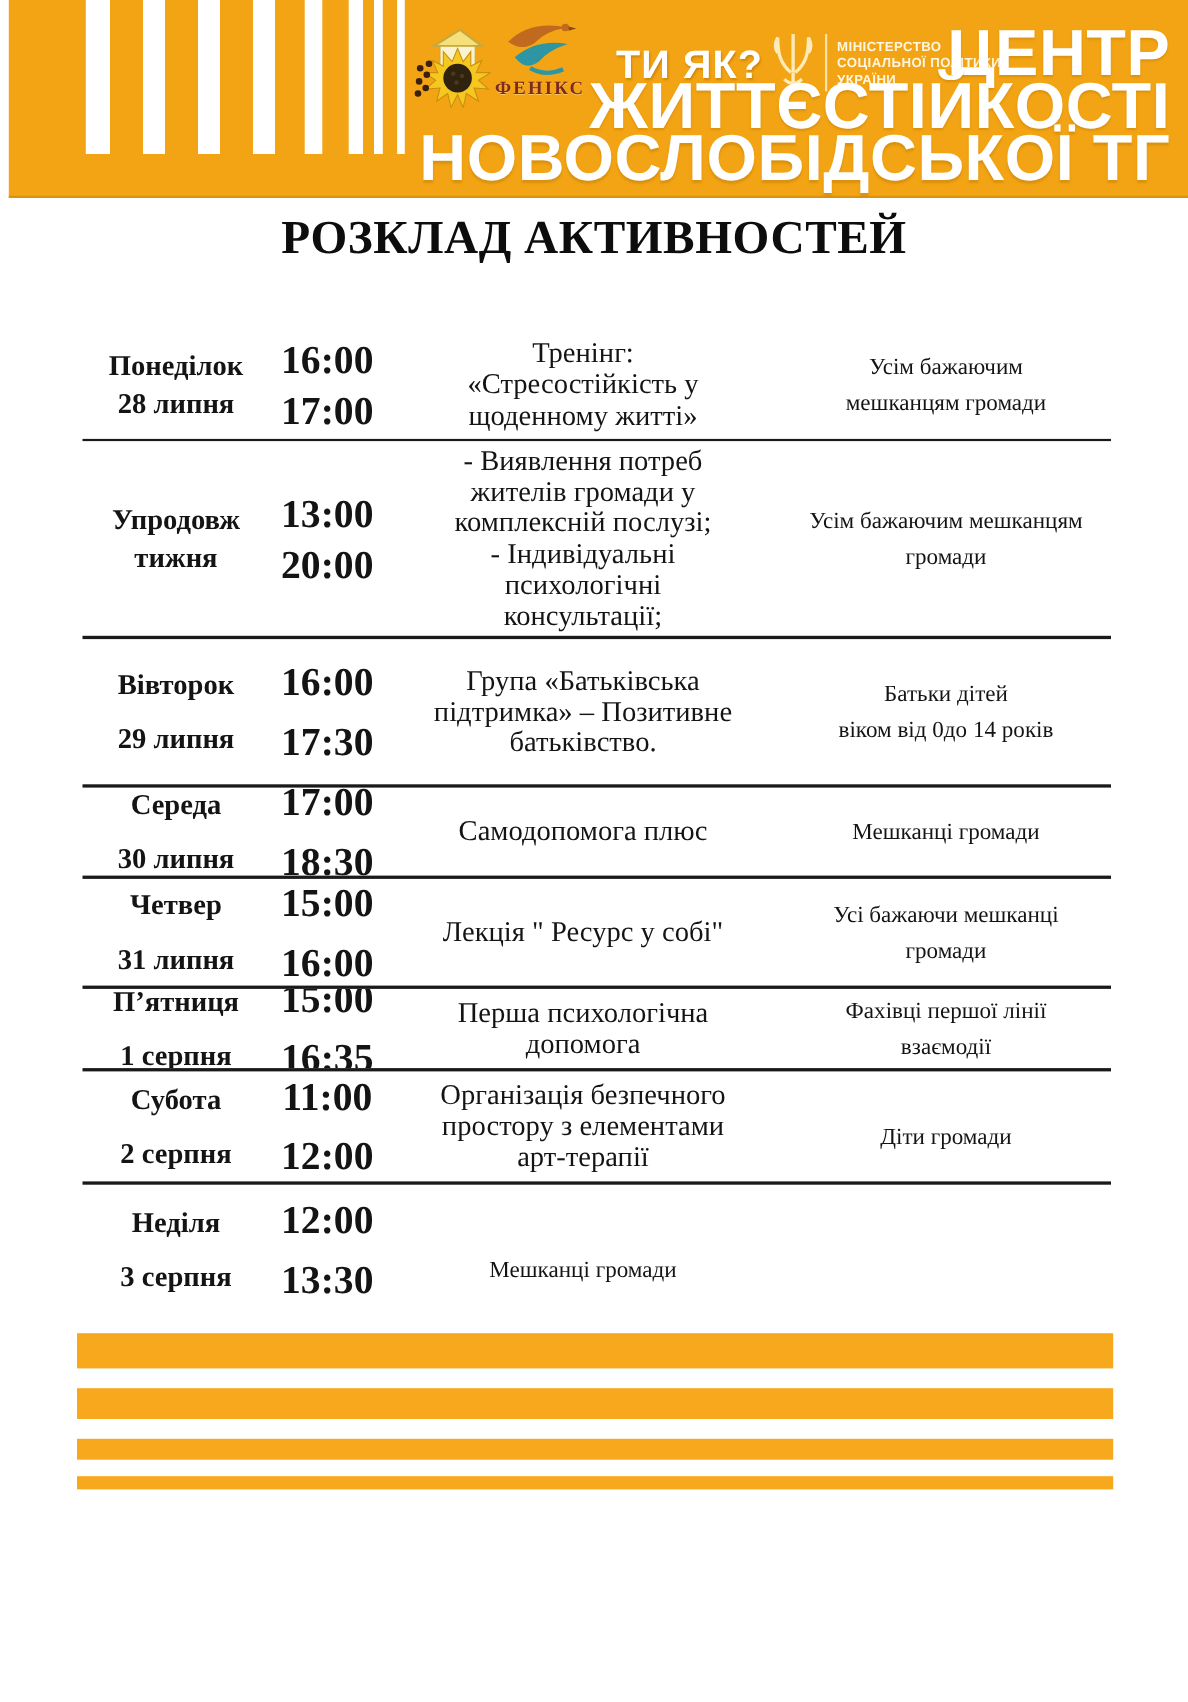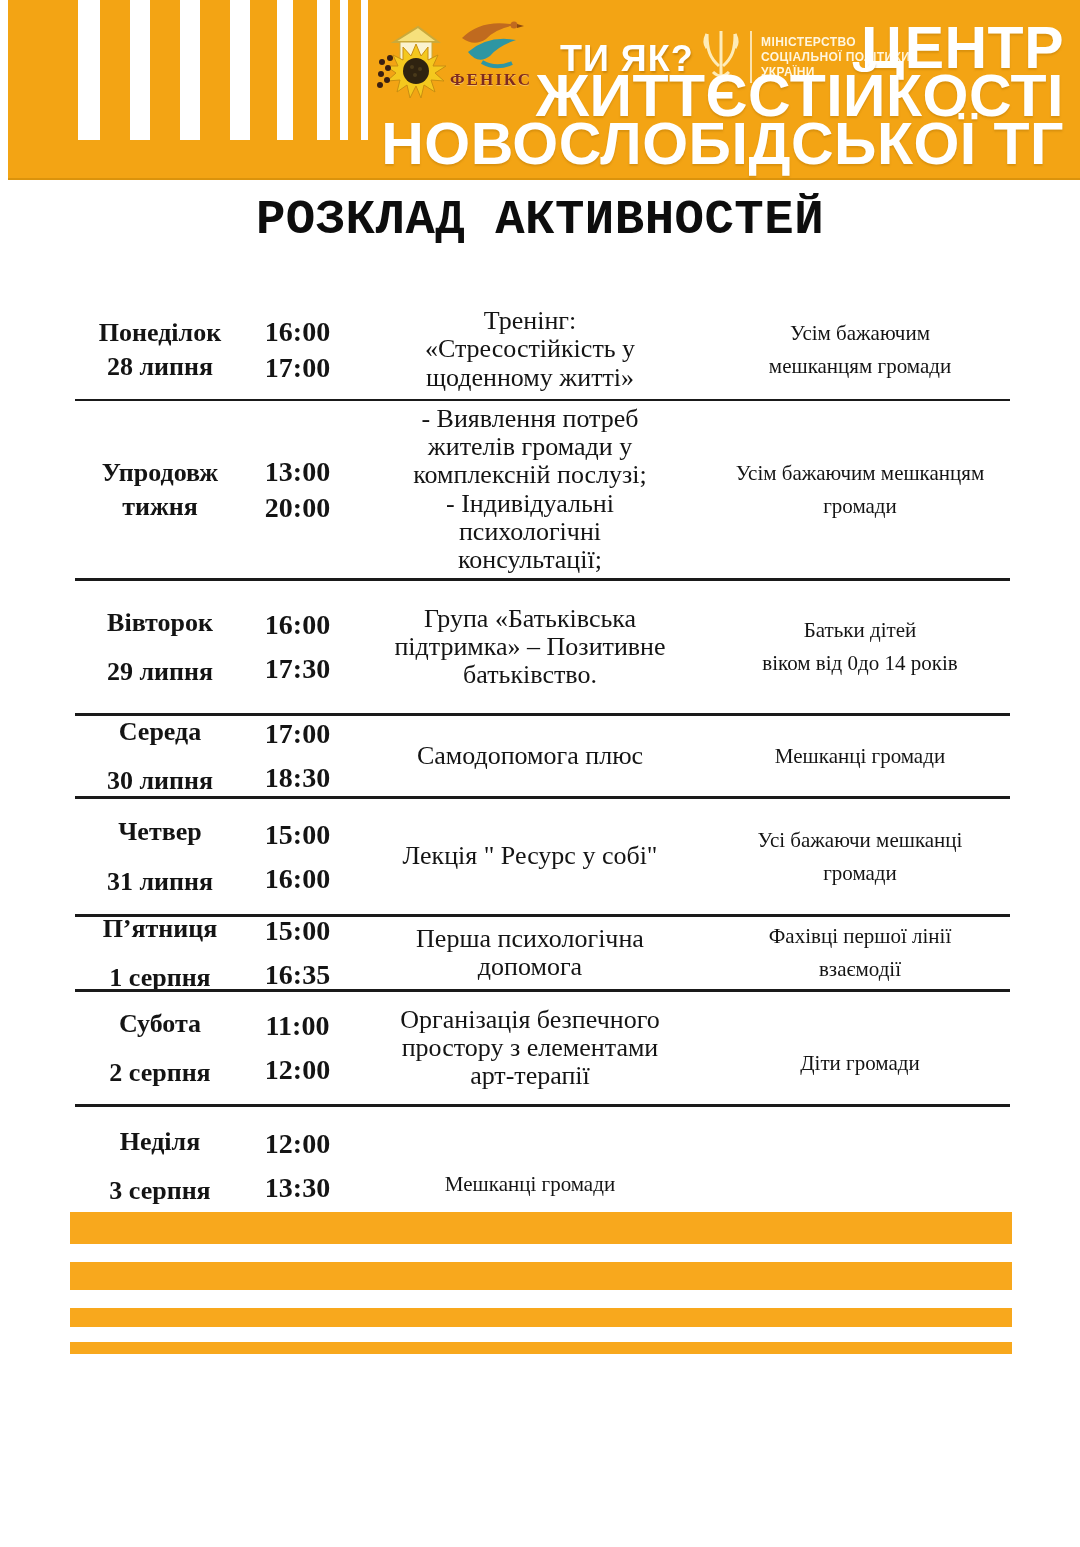--- a/index.html
+++ b/index.html
@@ -30,35 +30,35 @@
   .ministry-divider{width:2px;height:52px;background:rgba(255,248,225,.75);margin:0 9px 0 6px;}
   .ministry-text{font-family:"Liberation Sans", sans-serif;font-weight:bold;font-size:12px;
                  line-height:1.25;color:#FFF6DF;letter-spacing:.4px;text-align:left;}
 
   .center-title{position:absolute;right:16px;top:24px;text-align:right;color:#ffffff;
                 font-family:"Liberation Sans", sans-serif;font-weight:bold;font-size:59px;
                 line-height:48px;letter-spacing:.5px;text-shadow:0 2px 2px rgba(170,110,0,.35);}
 
   
   .page-title{position:absolute;left:0;right:0;top:192px;text-align:center;
-              font-family:Liberation Mono, monospace;font-weight:bold;font-size:49px;
+              font-family:Liberation Serif, serif;font-weight:bold;font-size:43px;
               color:#0d0d0d;letter-spacing:.5px;}
 
   
   .schedule{position:absolute;left:75px;top:300px;width:935px;}
   .row{display:grid;grid-template-columns:170px 105px 360px 300px;
        border-bottom:3px solid #1a1a1a;box-sizing:border-box;}
   .r1{height:101px;border-bottom-width:2px;}
-  .r2{height:180px;} .r3{height:135px;} .r4{height:83px;} .r5{height:118px;}
-  .r6{height:75px;}  .r7{height:115px;} .r8{height:118px;border-bottom:none;}
+  .r2{height:180px;} .r3{height:135px;} .r4{height:83px;} .r5{height:100px;}
+  .r6{height:75px;}  .r7{height:103px;} .r8{height:118px;border-bottom:none;}
   .cell{display:flex;flex-direction:column;align-items:center;justify-content:center;
         text-align:center;white-space:pre-line;overflow:hidden;}
   .day{font-weight:bold;font-size:26px;line-height:1.3;}
   .spread .day{line-height:1.9;}
-  .times{font-weight:bold;font-size:28px;gap:12px;}
+  .times{font-weight:bold;font-size:36px;gap:12px;}
   .r1 .times{gap:4px;} .r2 .times{gap:4px;}
   .activity{font-weight:normal;font-size:26px;line-height:1.08;}
   .audience{font-size:21px;line-height:1.55;}
   .aud-end .audience{justify-content:flex-end;padding-bottom:24px;box-sizing:border-box;}
 
   
   .fstripe{position:absolute;left:70px;width:942px;background:#F8A81D;}
   .fs1{top:1212px;height:32px;} .fs2{top:1262px;height:28px;}
   .fs3{top:1308px;height:19px;} .fs4{top:1342px;height:12px;}
 </style>

